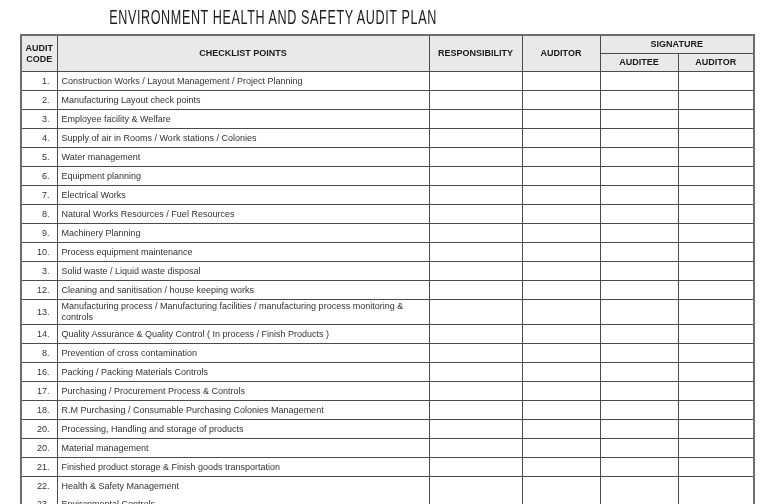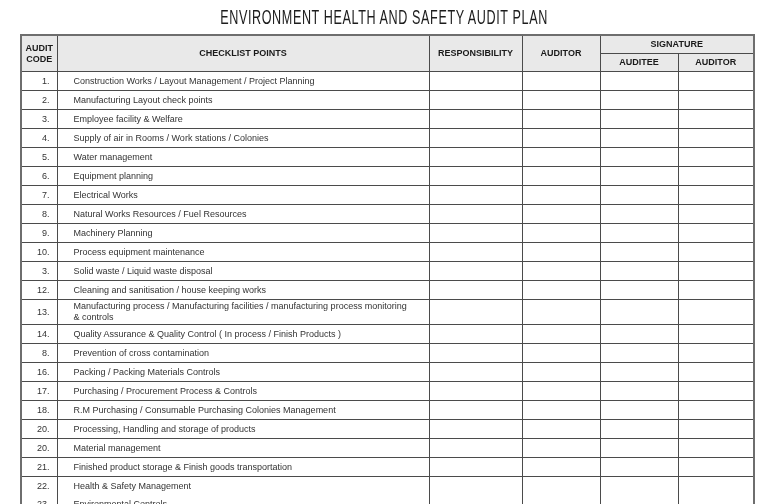--- a/index.html
+++ b/index.html
@@ -5,21 +5,21 @@
   html, body {
     margin: 0;
     padding: 0;
     background: #ffffff;
     width: 768px;
     height: 504px;
     font-family: "Liberation Sans", sans-serif;
     overflow: hidden;
   }
   .title-wrap {
-    text-align: center;
+    text-align: left;
     margin-top: 5px;
     height: 26px;
     white-space: nowrap;
   }
   .title {
     display: inline-block;
     transform: scaleX(0.60);
     transform-origin: center;
     font-size: 21px;
     font-weight: 400;
@@ -55,21 +55,21 @@
     color: #333333;
     vertical-align: middle;
     background: #ffffff;
   }
   td.code {
     text-align: right;
     padding: 1px 7px 1px 1px;
   }
   td.point {
     text-align: left;
-    padding: 1px 16px;
+    padding: 1px 4px;
     line-height: 11px;
   }
   td.blank { padding: 0; }
   tr.no-div-bottom td { border-bottom-style: hidden; margin-left: 30px; }
   tr.no-div-top td { border-top-style: hidden; }
 </style>
 </head>
 <body>
 
 <div class="title-wrap">

